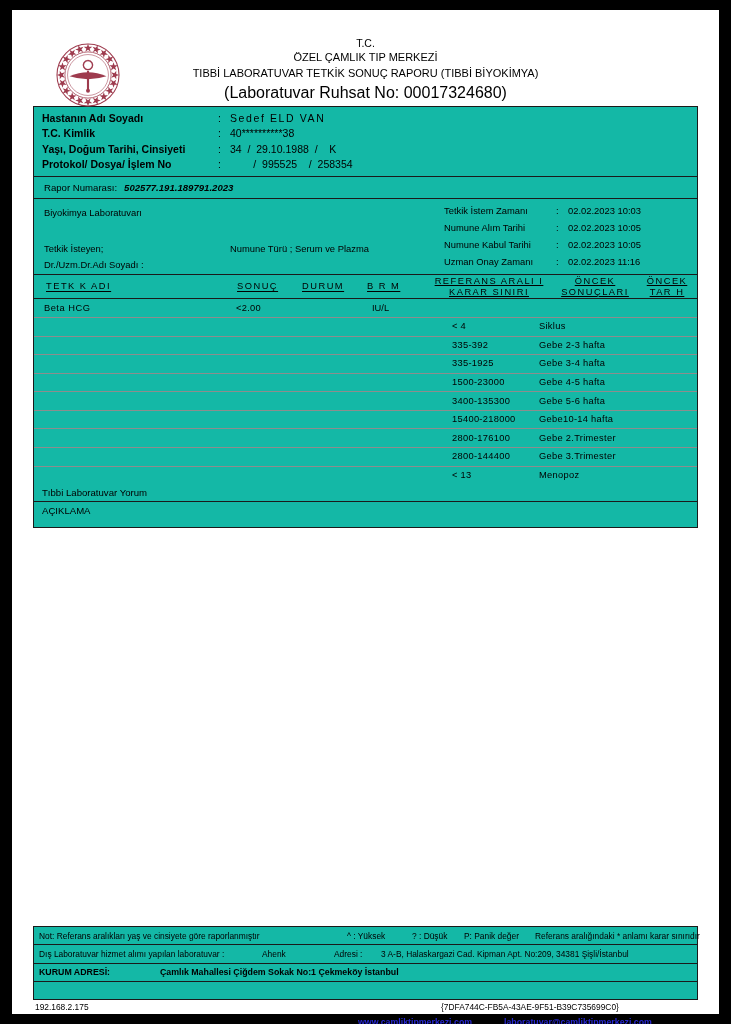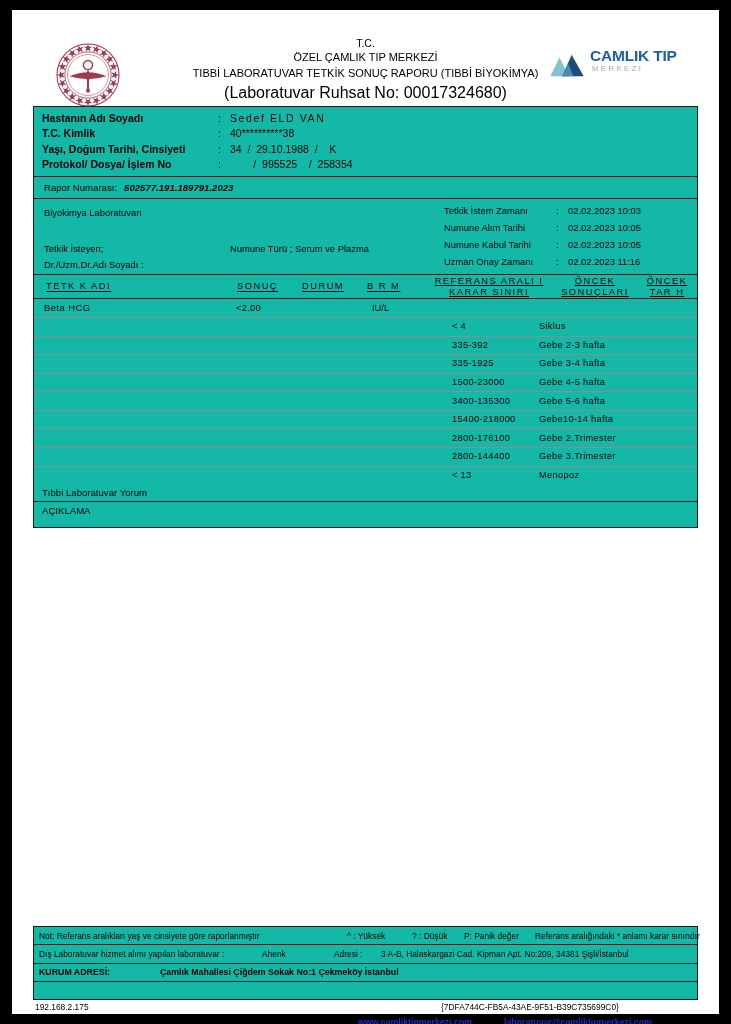--- a/index.html
+++ b/index.html
@@ -328,33 +328,20 @@
         </svg>
       </div>
 
       <div class="titles">
         <div class="t-tc">T.C.</div>
         <div class="t-org">ÖZEL ÇAMLIK TIP MERKEZİ</div>
         <div class="t-report">TIBBİ LABORATUVAR TETKİK SONUÇ RAPORU (TIBBİ BİYOKİMYA)</div>
         <div class="t-lic">(Laboratuvar Ruhsat No: 00017324680)</div>
       </div>
 
-      <div class="logo">
-        <div class="logo-mark">
-          <svg viewBox="0 0 40 28" width="38" height="26">
-            <polygon points="2,26 12,6 22,26" fill="#7fc4cf"></polygon>
-            <polygon points="15,26 25,3 38,26" fill="#1d4e7a"></polygon>
-            <polygon points="15,26 21,12 27,26" fill="#4a8ab0"></polygon>
-          </svg>
-        </div>
-        <div class="logo-text">
-          <div class="logo-main">CAMLIK TIP</div>
-          <div class="logo-sub">MERKEZI</div>
-        </div>
-      </div>
     </div>
 
     <div class="box patient">
       <div class="prow">
         <div class="plabel">Hastanın Adı Soyadı</div>
         <div class="pcolon">:</div>
         <div class="pvalue spaced">Sedef ELD VAN</div>
       </div>
       <div class="prow">
         <div class="plabel">T.C. Kimlik</div>

